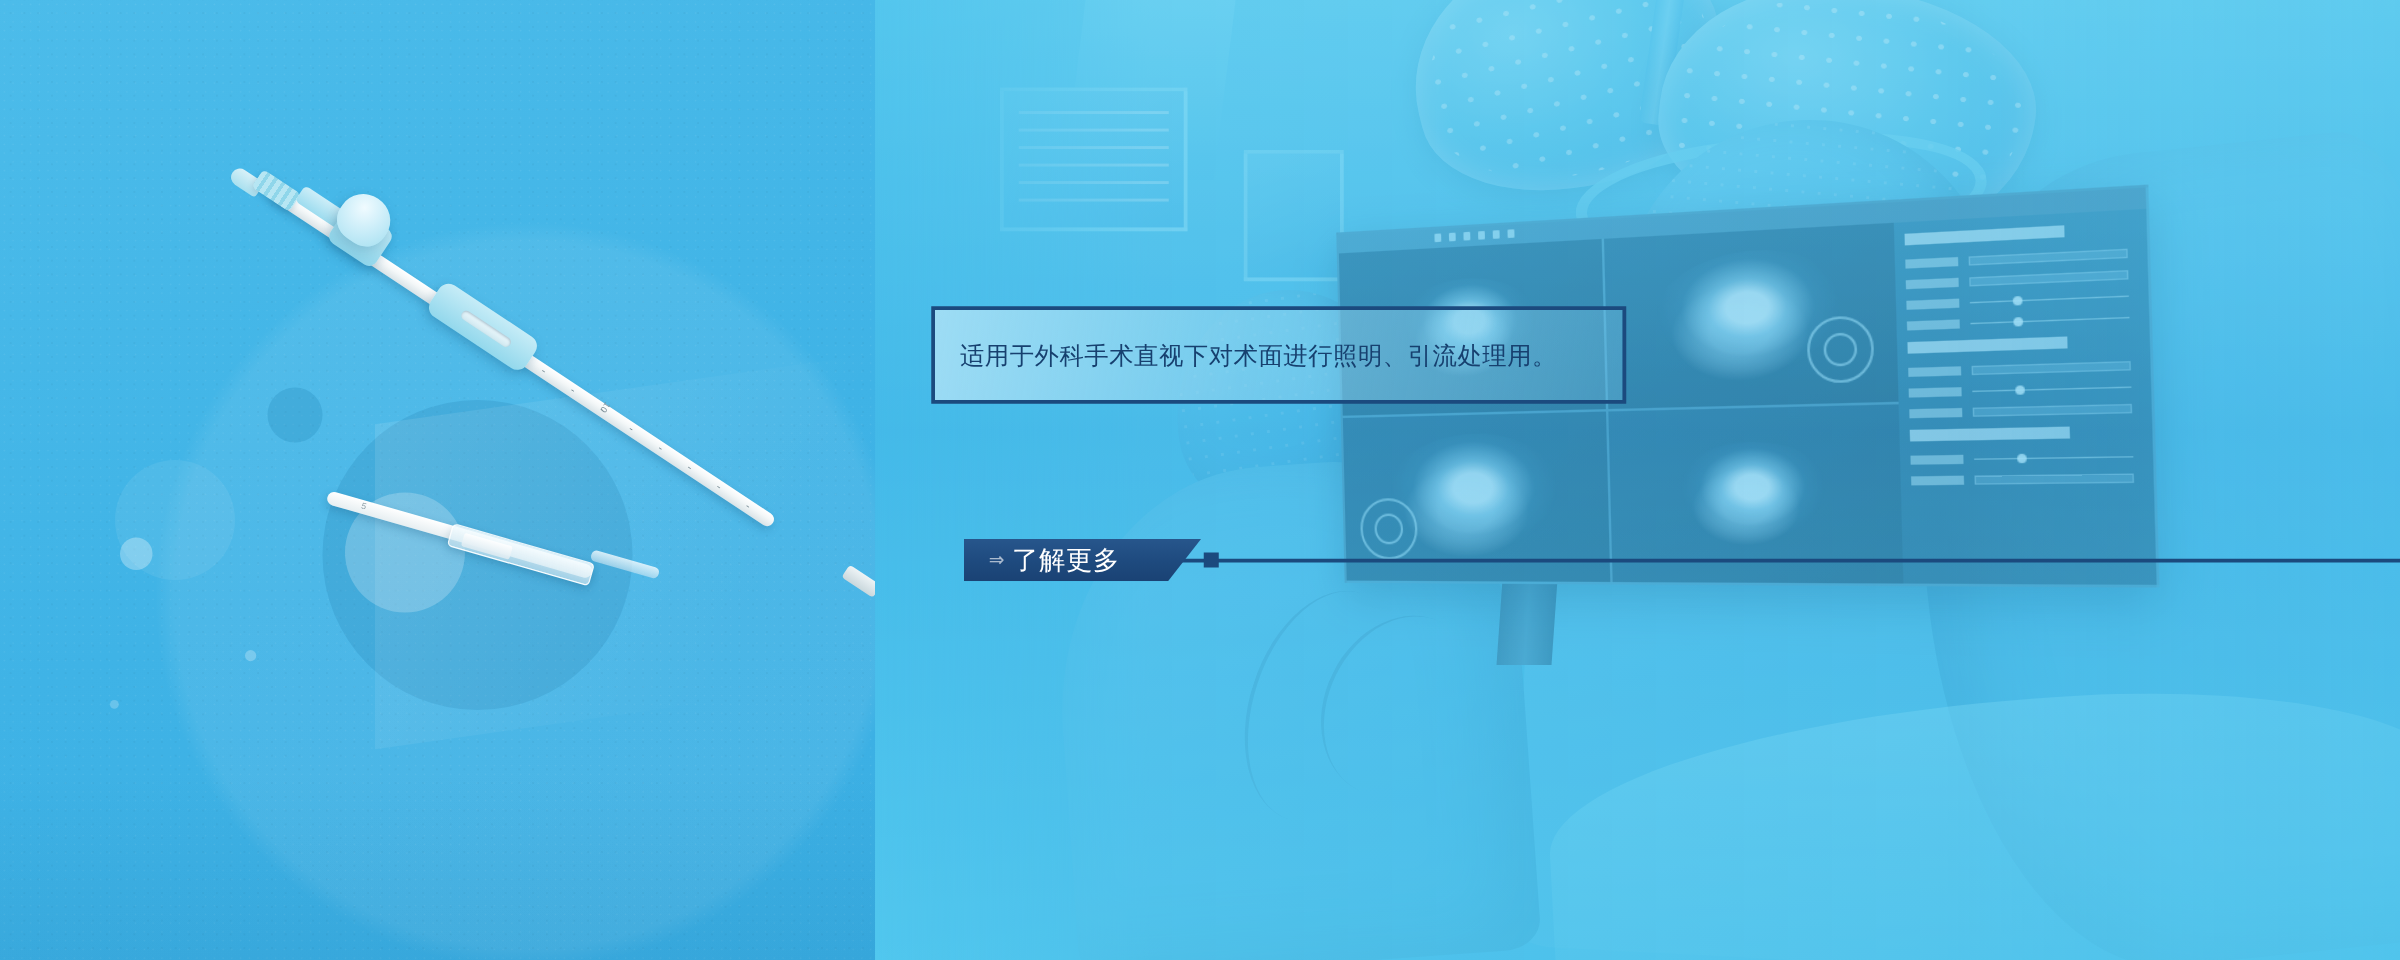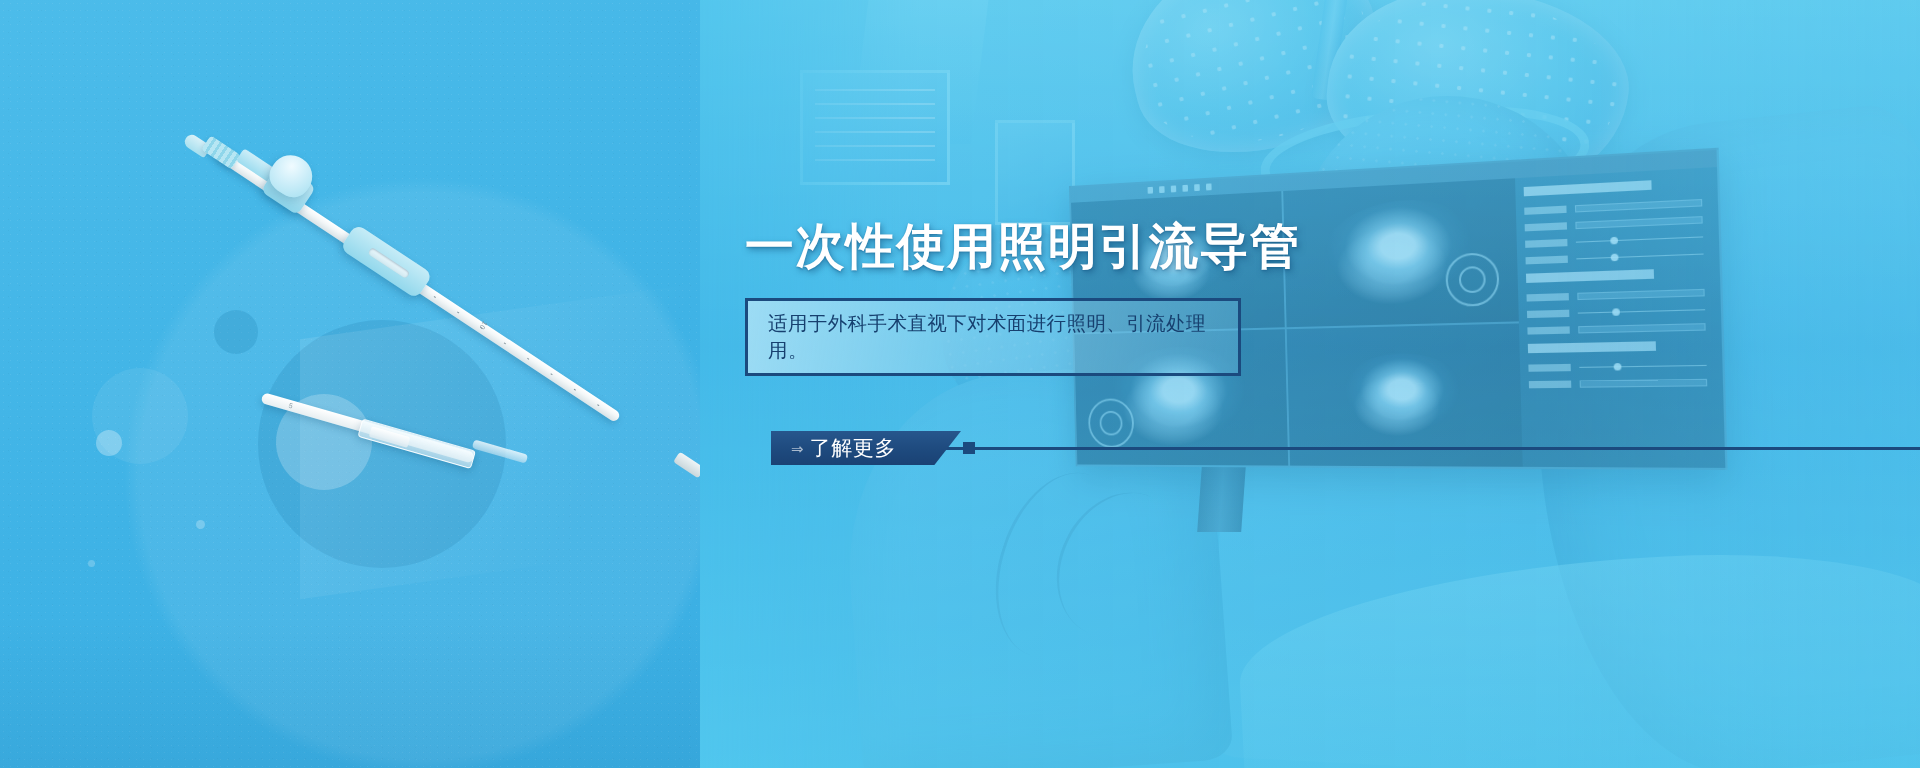--- a/index.html
+++ b/index.html
@@ -244,21 +244,21 @@
   .textblock{ position:absolute; left:745px; top:205px; width:580px; z-index:20; }
 
   .eyebrow{ color:rgba(255,255,255,.40); font-size:33px; line-height:1.16;
     letter-spacing:1.2px; font-weight:400; white-space:pre-line;
     text-shadow:0 1px 2px rgba(40,110,155,.18); }
 
   .headline{ margin-top:14px; color:#ffffff; font-size:49px; font-weight:700;
     letter-spacing:1.5px; line-height:1.12;
     text-shadow:2px 3px 6px rgba(18,80,125,.55), 0 1px 2px rgba(18,80,125,.45); }
 
-  .descbox{ position:relative; margin-top:24px; width:496px; height:78px;
+  .descbox{ position:relative; margin-top:40px; width:556px; height:78px;
     border:3px solid #1b4a7e;
     background:linear-gradient(100deg, rgba(190,232,248,.72) 0%, rgba(150,215,240,.52) 45%, rgba(120,200,234,.30) 100%);
     display:flex; align-items:center; }
   .desctext{ padding-left:20px; color:#17406f; font-size:19.5px; letter-spacing:.4px;
     font-weight:400; }
 
   .cta-row{ position:absolute; left:26px; top:226px; width:1180px; height:34px; }
   .cta-line{ position:absolute; left:0; top:16px; width:1172px; height:3px;
     background:#1b4a7e; }
   .cta-dot{ position:absolute; left:192px; top:11px; width:12px; height:12px;
@@ -421,21 +421,20 @@
   <div class="conn">
     <div class="conn-inner"></div>
   </div>
   <div class="conn-tail"></div>
 
   <div class="bot-shade"></div>
 
   <div class="textblock">
 
 
-    <h1 class="headline">一次性使用照明引流导管</h1>
 
     <div class="descbox">
       <div class="desctext">适用于外科手术直视下对术面进行照明、引流处理用。</div>
     </div>
 
     <div class="cta-row">
       <div class="cta-line"></div>
       <div class="cta-dot"></div>
       <a class="cta-btn">
         <span class="cta-arrow">⇒</span>

